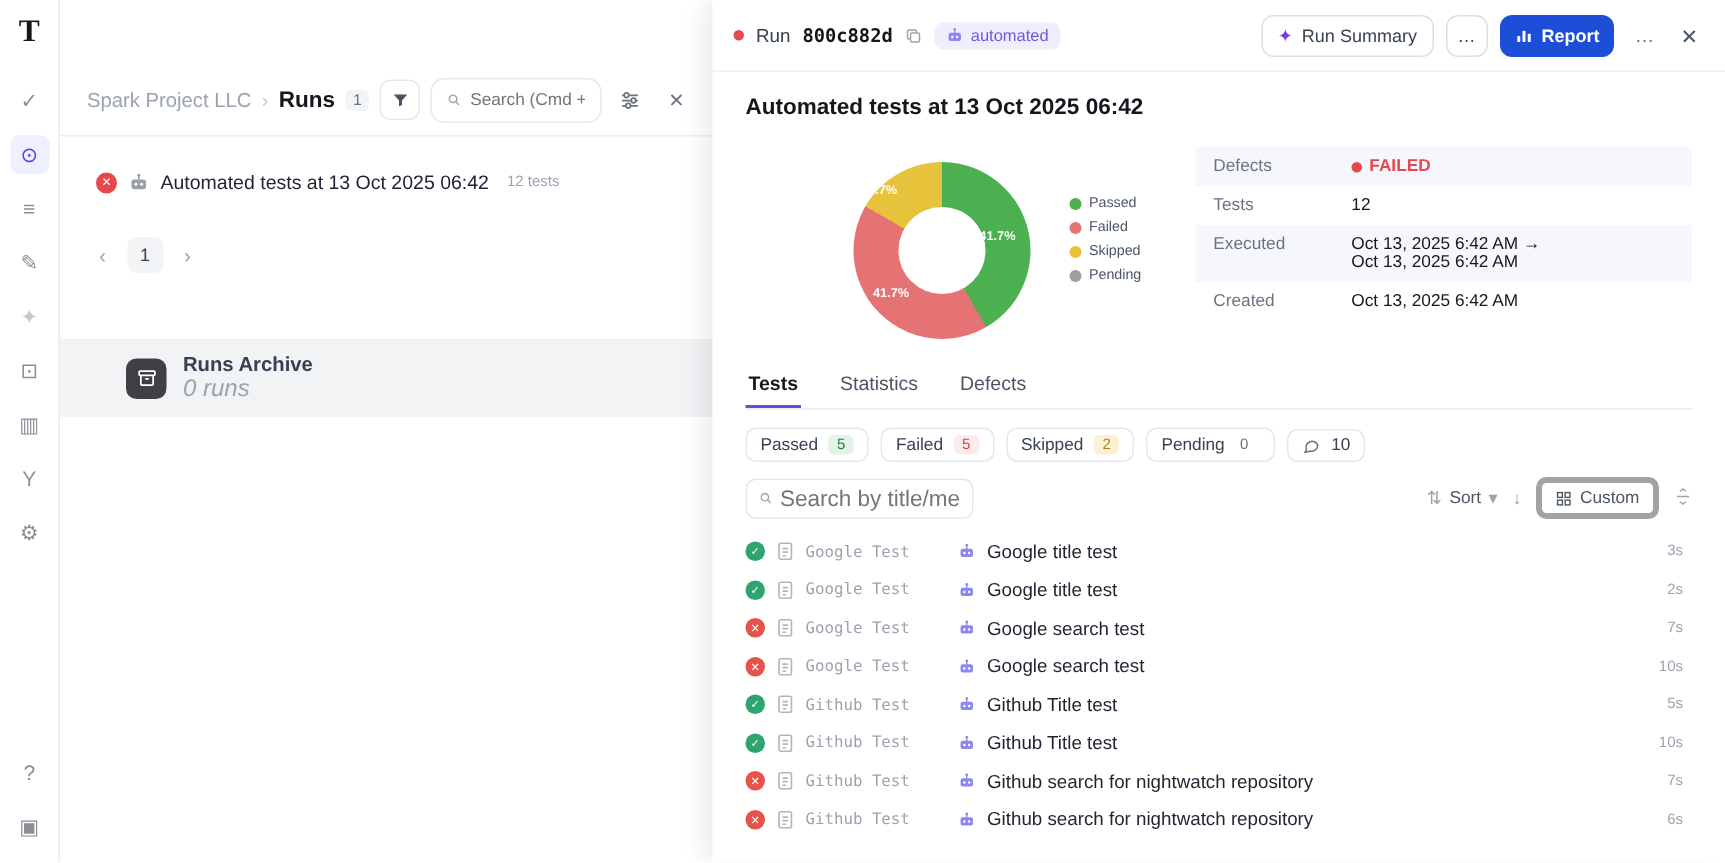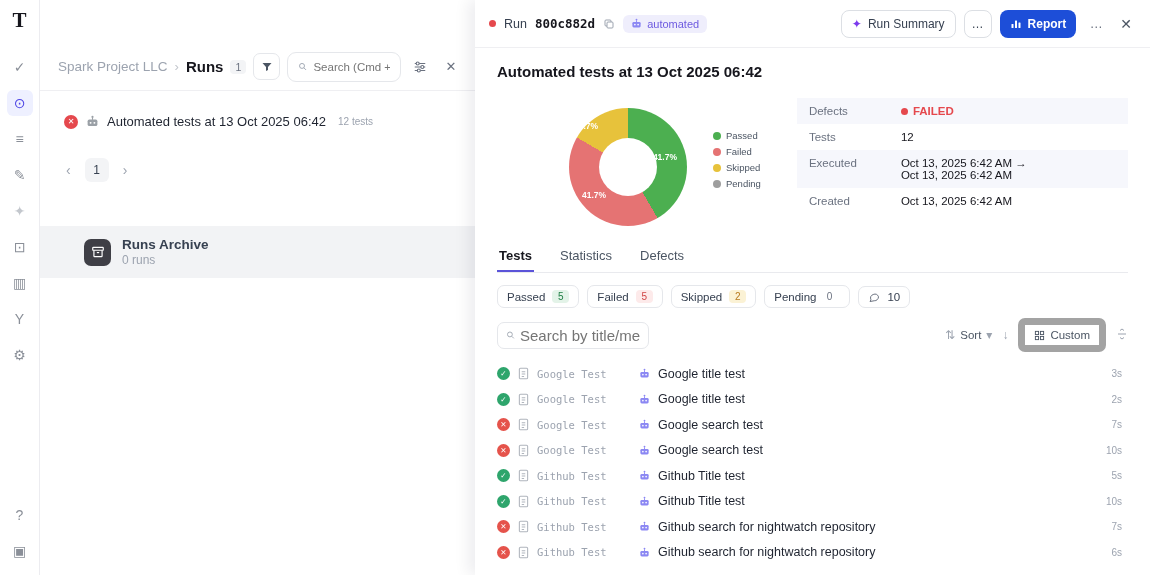--- a/index.html
+++ b/index.html
@@ -49,21 +49,21 @@
   .run-meta { font-size:10px; color:#9ca3af; margin-left:4px; }
   .pagination { display:flex; align-items:center; gap:14px; padding:18px 26px; }
   .page-chevron { color:#9ca3af; font-size:14px; cursor:pointer; }
   .page-num { width:24px; height:24px; background:#f3f4f6; border-radius:6px; font-size:12px;
     display:flex; align-items:center; justify-content:center; color:#374151; cursor:pointer; }
   .archive-row { margin-top:26px; background:#f2f3f5; height:52px; display:flex;
     align-items:center; gap:11px; padding:0 24px 0 44px; cursor:pointer; }
   .archive-ico { width:27px; height:27px; background:#3f3f46; border-radius:7px; display:flex;
     align-items:center; justify-content:center; flex-shrink:0; }
   .archive-title { font-size:13.5px; font-weight:700; color:#374151; line-height:1.2; }
-  .archive-meta { font-size:12px; color:#9ca3af; }
+  .archive-meta { font-size:16px; color:#9ca3af;font-style:italic; }
 
   
   .right-panel { flex:1; display:flex; flex-direction:column; background:#fff;
     box-shadow:-7px 0 14px rgba(20,20,40,.07); z-index:2;justify-content:center; }
   .rp-header { height:48px; flex-shrink:0; display:flex; align-items:center; gap:8px;
     padding:0 14px; border-bottom:1px solid #efeff2; }
   .run-dot { width:7px; height:7px; border-radius:50%; background:#e5484d; flex-shrink:0; }
   .rh-run-label { font-size:12.5px; color:#374151; }
   .rh-run-id { font-size:12.5px; font-weight:700; color:#16161d;
     font-family:"DejaVu Sans Mono", monospace; }
@@ -123,21 +123,21 @@
   .chip .bubble { color:#6b7280; display:inline-flex; }
 
   .toolbar { display:flex; align-items:center; margin-top:10px; }
   .list-search { width:152px; height:27px; border:1px solid #e5e7eb; border-radius:7px;
     display:flex; align-items:center; gap:5px; padding:0 8px; color:#9ca3af; }
   .list-search input { border:none; outline:none; width:100%; font-size:15px;
     font-family:"Liberation Sans",sans-serif; color:#374151; background:transparent; }
   .tool-group { margin-left:auto; display:flex; align-items:center; gap:10px; color:#4b5563;
     font-size:11.5px; }
   .tool-btn { display:inline-flex; align-items:center; gap:5px; cursor:pointer; }
-  .tool-btn.boxed { border:7px solid #a3a3a3; border-radius:7px; padding:4px 9px; background:#fff; }
+  .tool-btn.boxed { border:4px solid #a3a3a3; border-radius:7px; padding:4px 9px; background:#fff; }
   .tool-ico { color:#9ca3af; cursor:pointer; font-size:12px; }
 
   .test-list { margin-top:9px; }
   .test-row { display:flex; align-items:center; gap:8px; height:25.5px; font-size:12.5px;
     cursor:pointer; }
   .status-dot { width:13px; height:13px; border-radius:50%; color:#fff; flex-shrink:0;
     display:flex; align-items:center; justify-content:center; font-size:7.5px; }
   .test-row[data-status="passed"]  .status-dot { background:#2ea56c; }
   .test-row[data-status="passed"]  .status-dot::after { content:"✓"; }
   .test-row[data-status="failed"]  .status-dot { background:#e5534b; }

